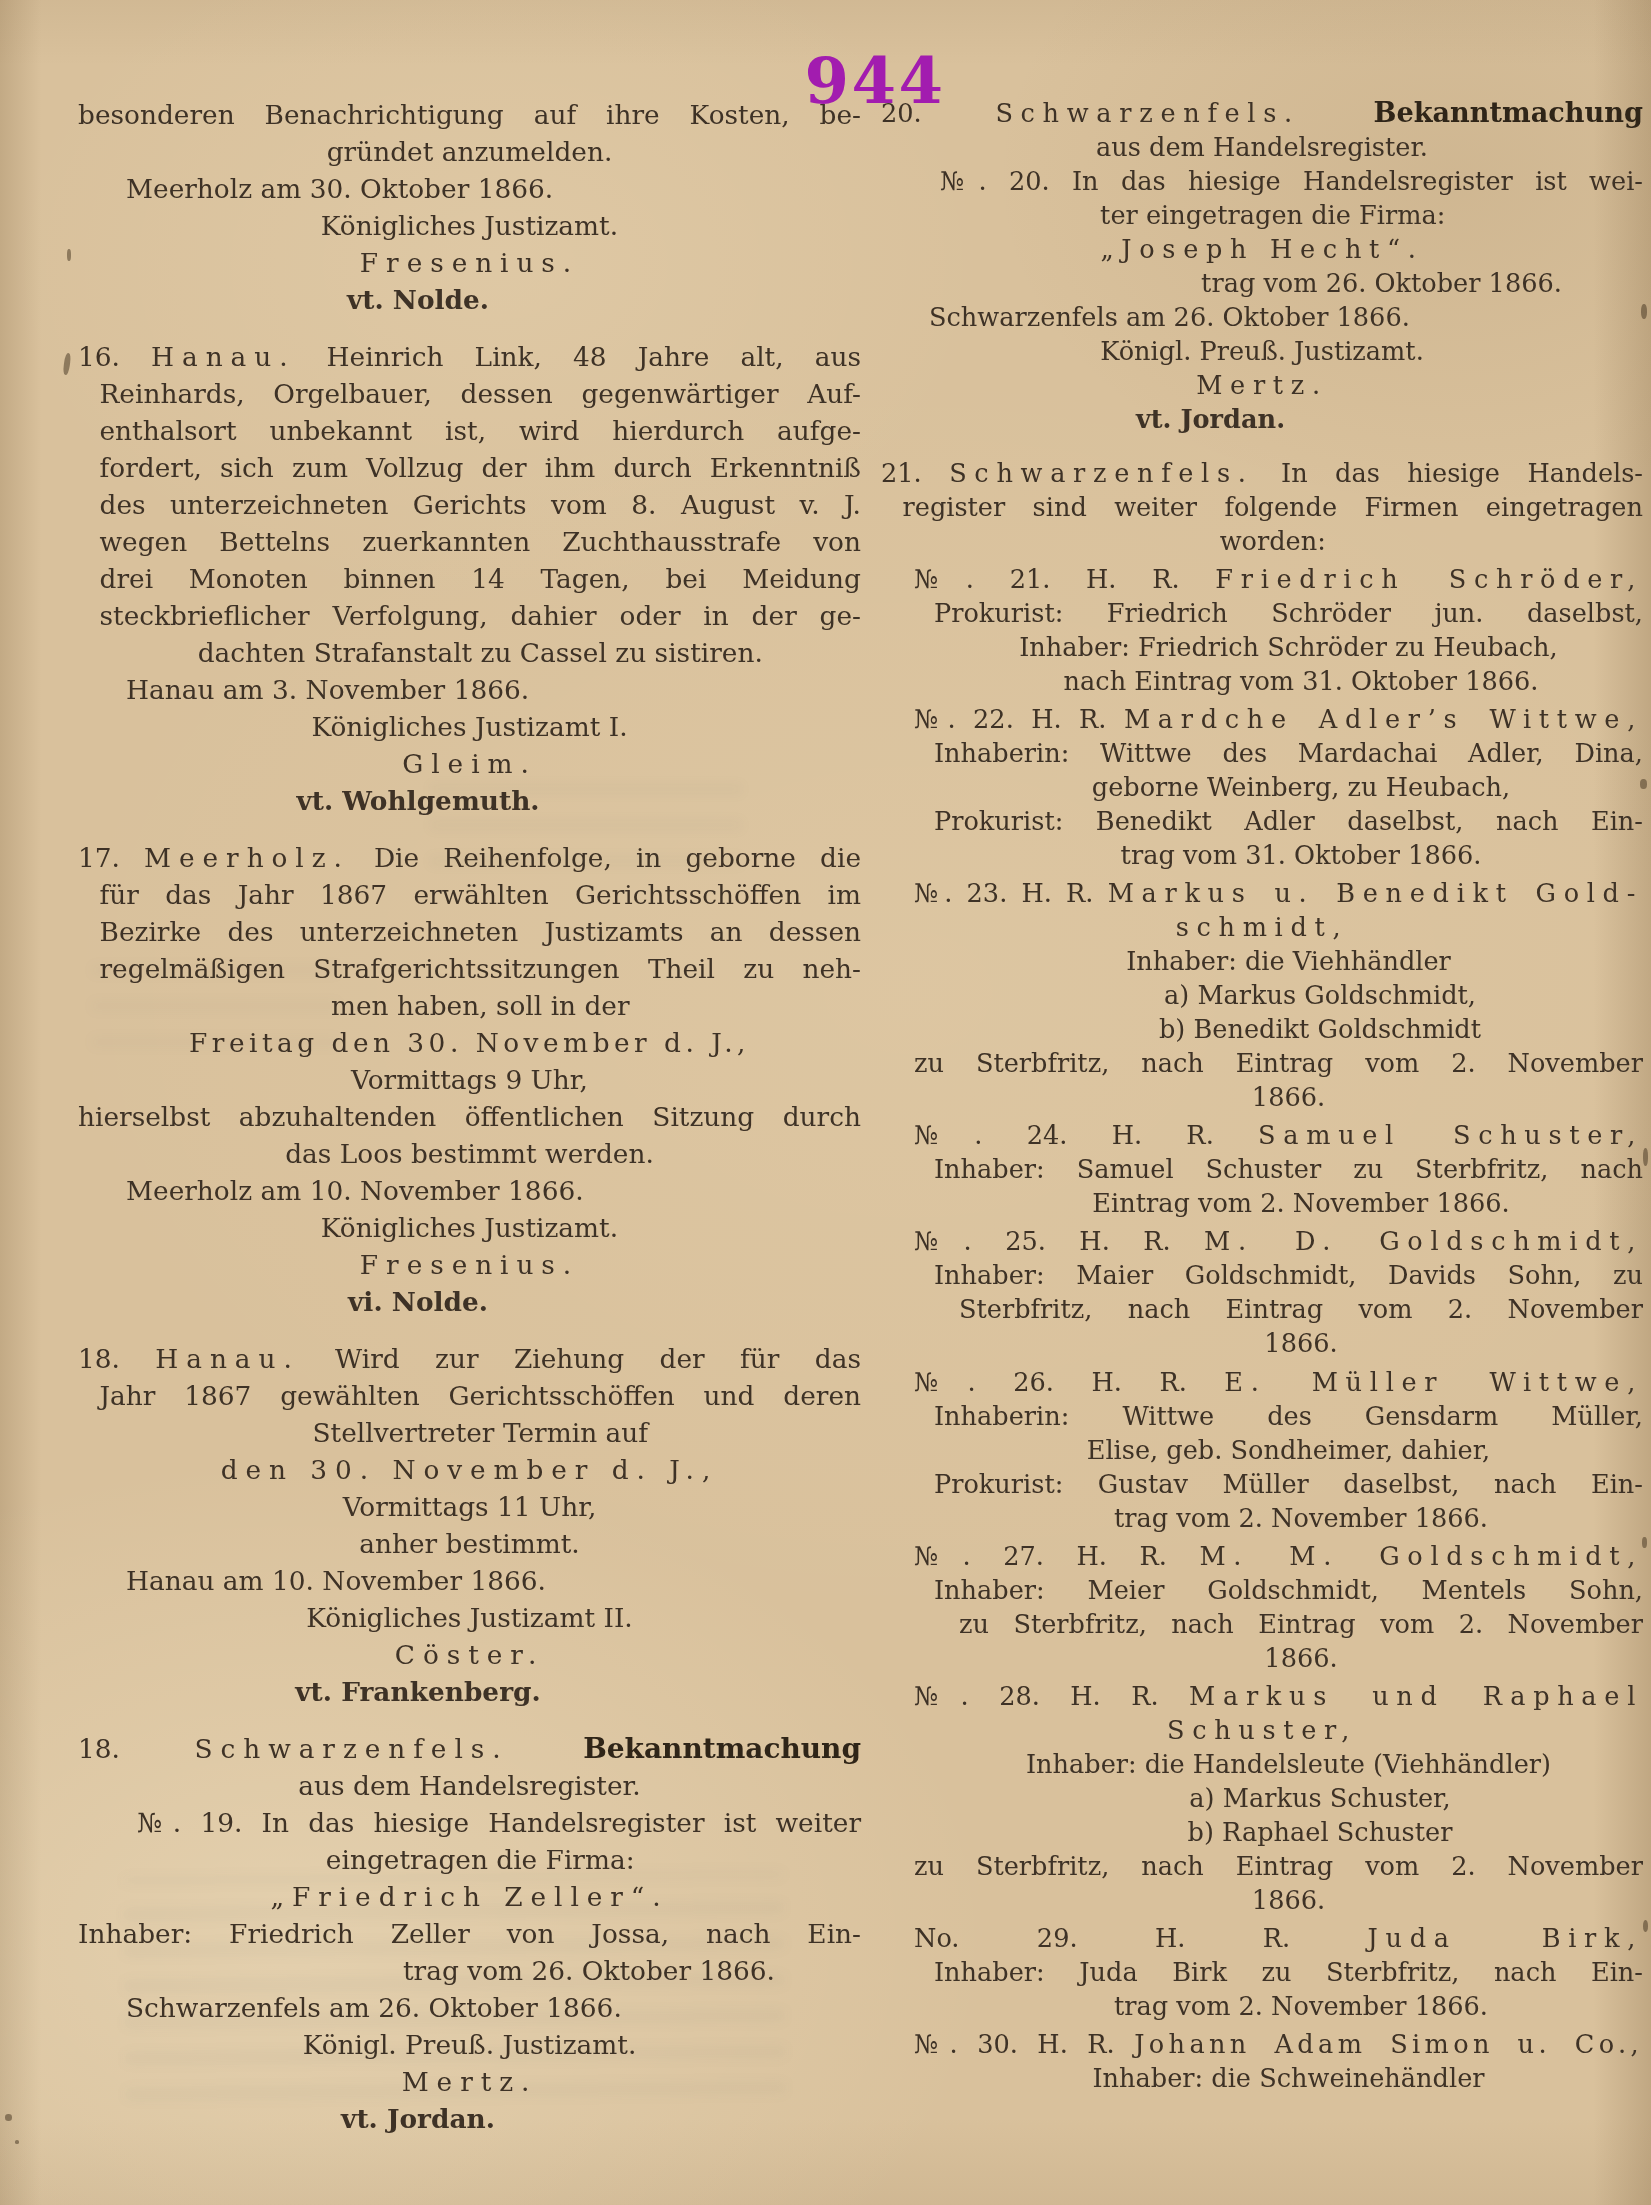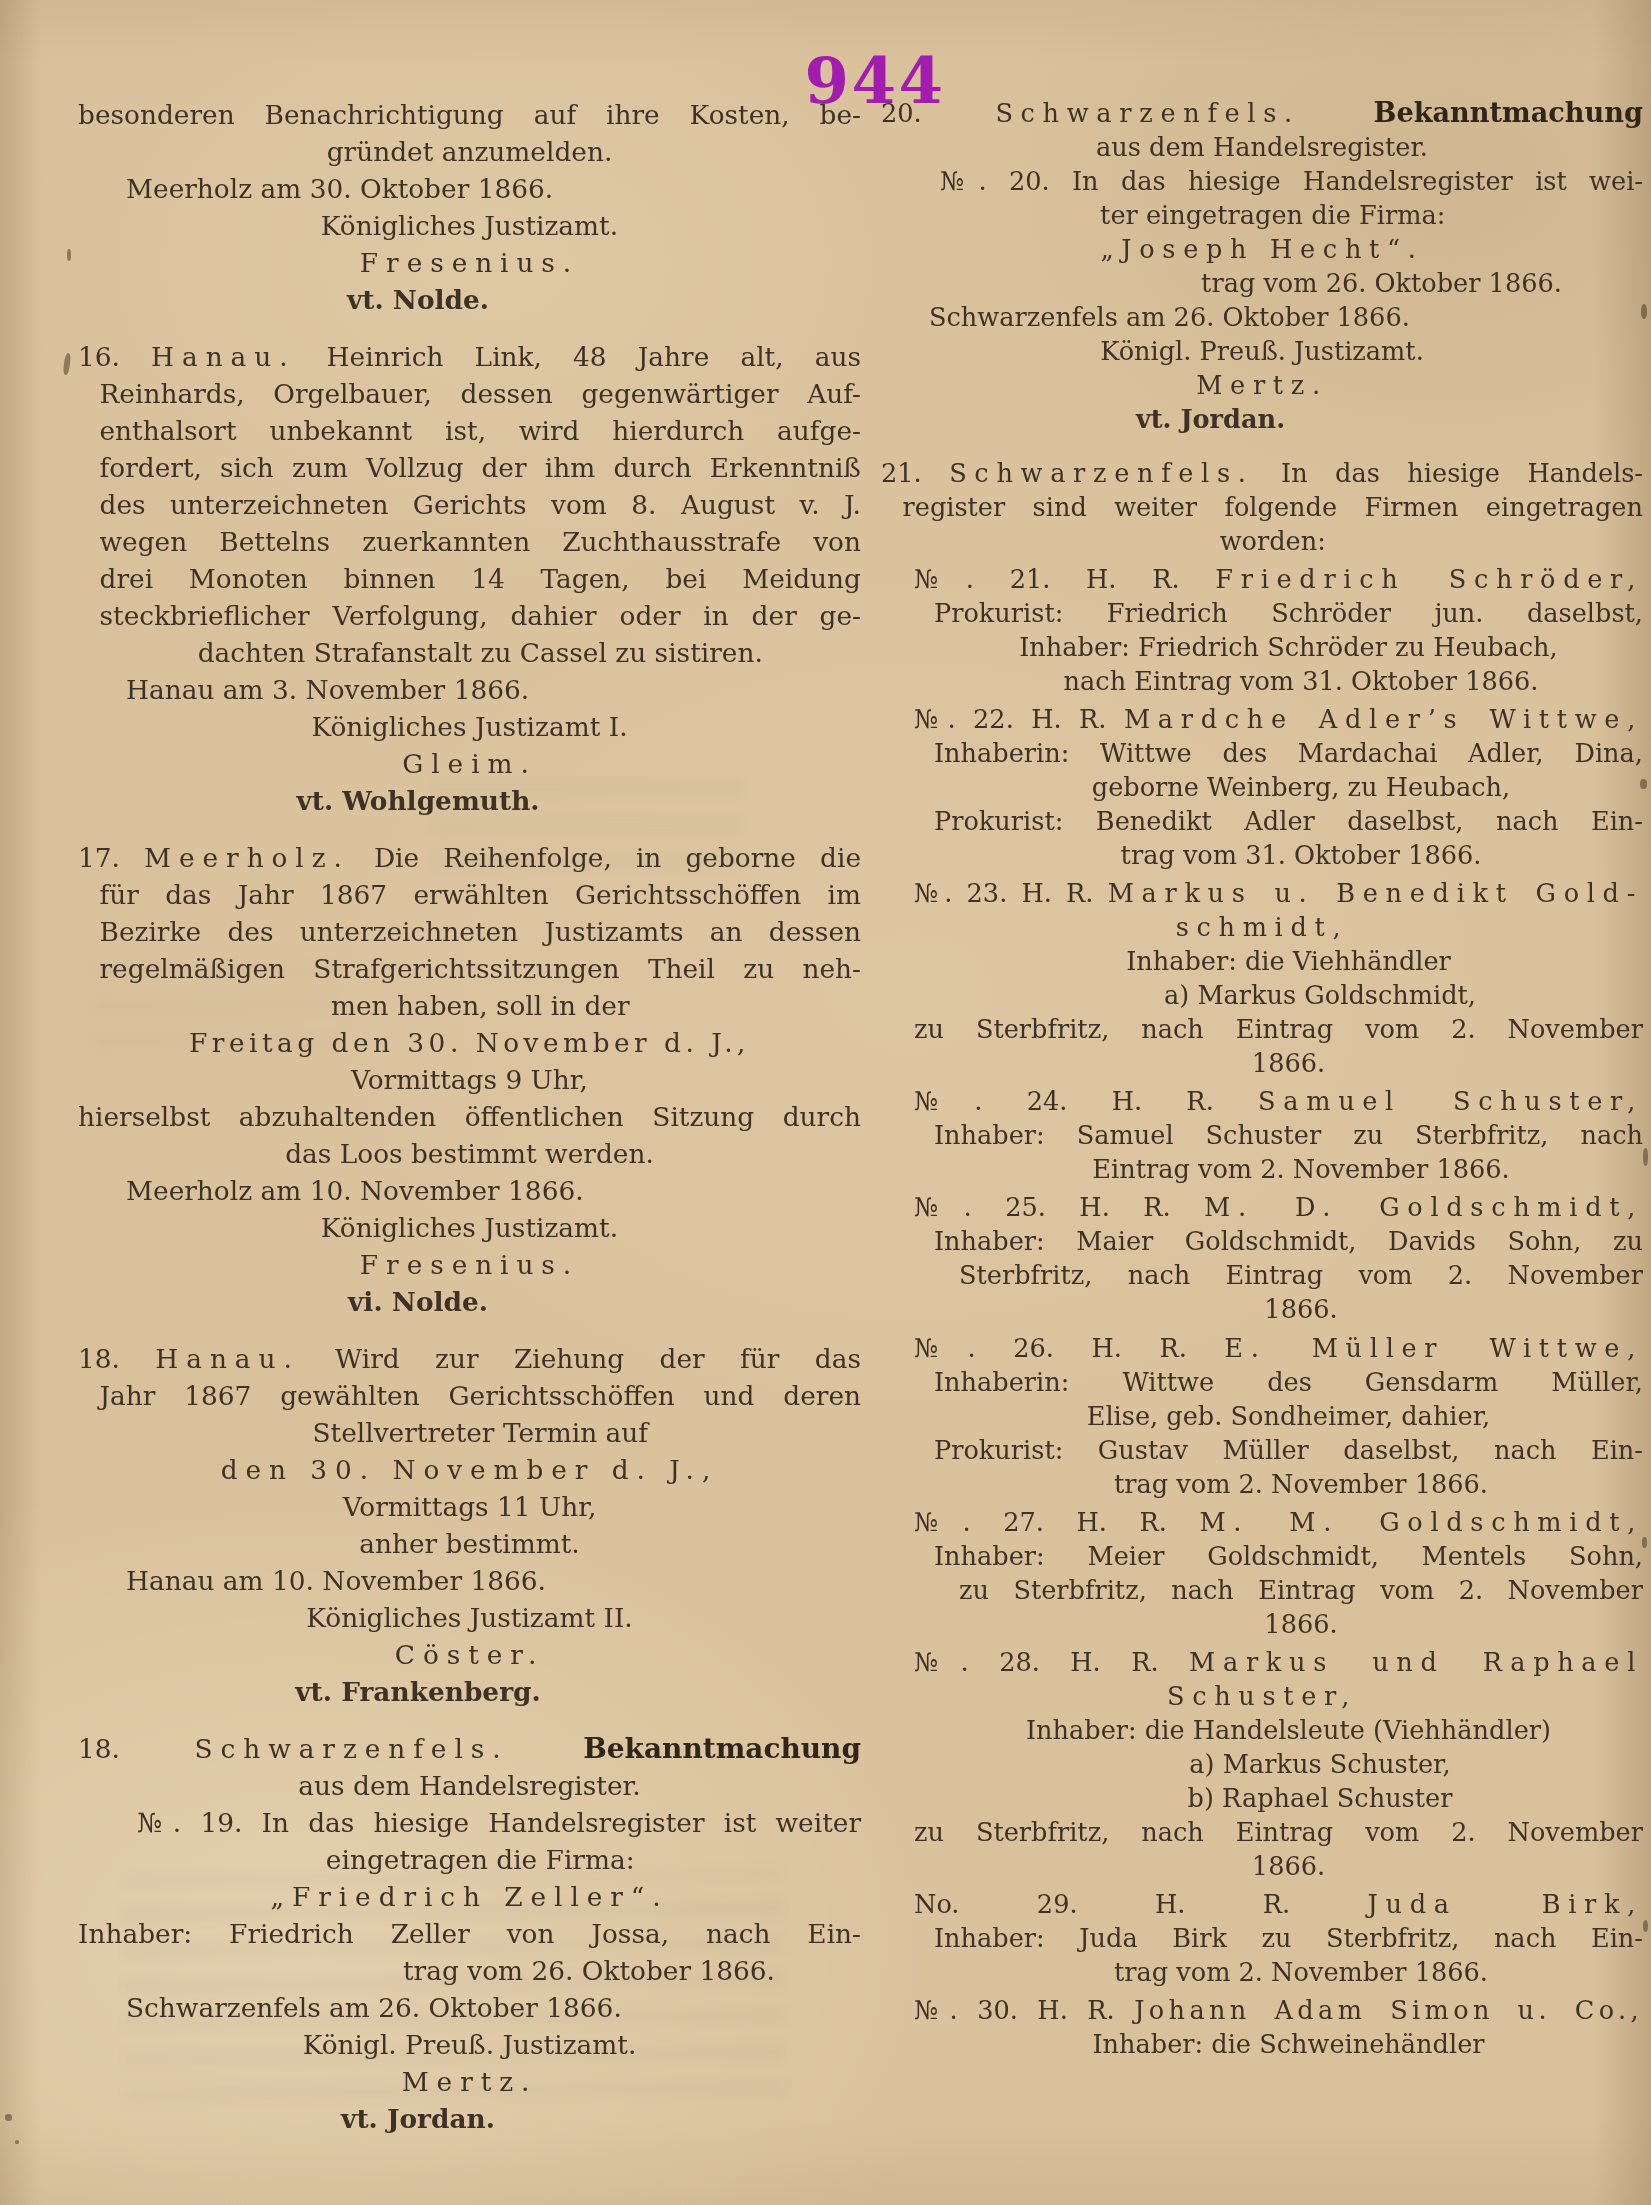--- a/index.html
+++ b/index.html
@@ -161,20 +161,21 @@
       <div class="ln l i4"><span>nach Eintrag vom 31. Oktober 1866.</span></div>
       <div class="ln j i2 g2"><span>№. 22. H. R. </span><span class="sp">Mardche Adler’s Wittwe,</span></div>
       <div class="ln j i3"><span>Inhaberin: Wittwe des Mardachai Adler, Dina,</span></div>
       <div class="ln l i4"><span>geborne Weinberg, zu Heubach,</span></div>
       <div class="ln j i3"><span>Prokurist: Benedikt Adler daselbst, nach Ein-</span></div>
       <div class="ln l i4"><span>trag vom 31. Oktober 1866.</span></div>
       <div class="ln j i2 g2"><span>№. 23. H. R. </span><span class="sp">Markus u. Benedikt Gold-</span></div>
       <div class="ln c"><span class="sp">schmidt,</span></div>
       <div class="ln l i3"><span>Inhaber: die Viehhändler</span></div>
       <div class="ln l i5"><span>a) Markus Goldschmidt,</span></div>
+      <div class="ln l i5"><span>b) Benedikt Goldschmidt</span></div>
       <div class="ln j i2"><span>zu Sterbfritz, nach Eintrag vom 2. November</span></div>
       <div class="ln l i3"><span>1866.</span></div>
       <div class="ln j i2 g2"><span>№. 24. H. R. </span><span class="sp">Samuel Schuster,</span></div>
       <div class="ln j i3"><span>Inhaber: Samuel Schuster zu Sterbfritz, nach</span></div>
       <div class="ln l i4"><span>Eintrag vom 2. November 1866.</span></div>
       <div class="ln j i2 g2"><span>№. 25. H. R. </span><span class="sp">M. D. Goldschmidt,</span></div>
       <div class="ln j i3"><span>Inhaber: Maier Goldschmidt, Davids Sohn, zu</span></div>
       <div class="ln j i4"><span>Sterbfritz, nach Eintrag vom 2. November</span></div>
       <div class="ln l i4"><span>1866.</span></div>
       <div class="ln j i2 g2"><span>№. 26. H. R. </span><span class="sp">E. Müller Wittwe,</span></div>

